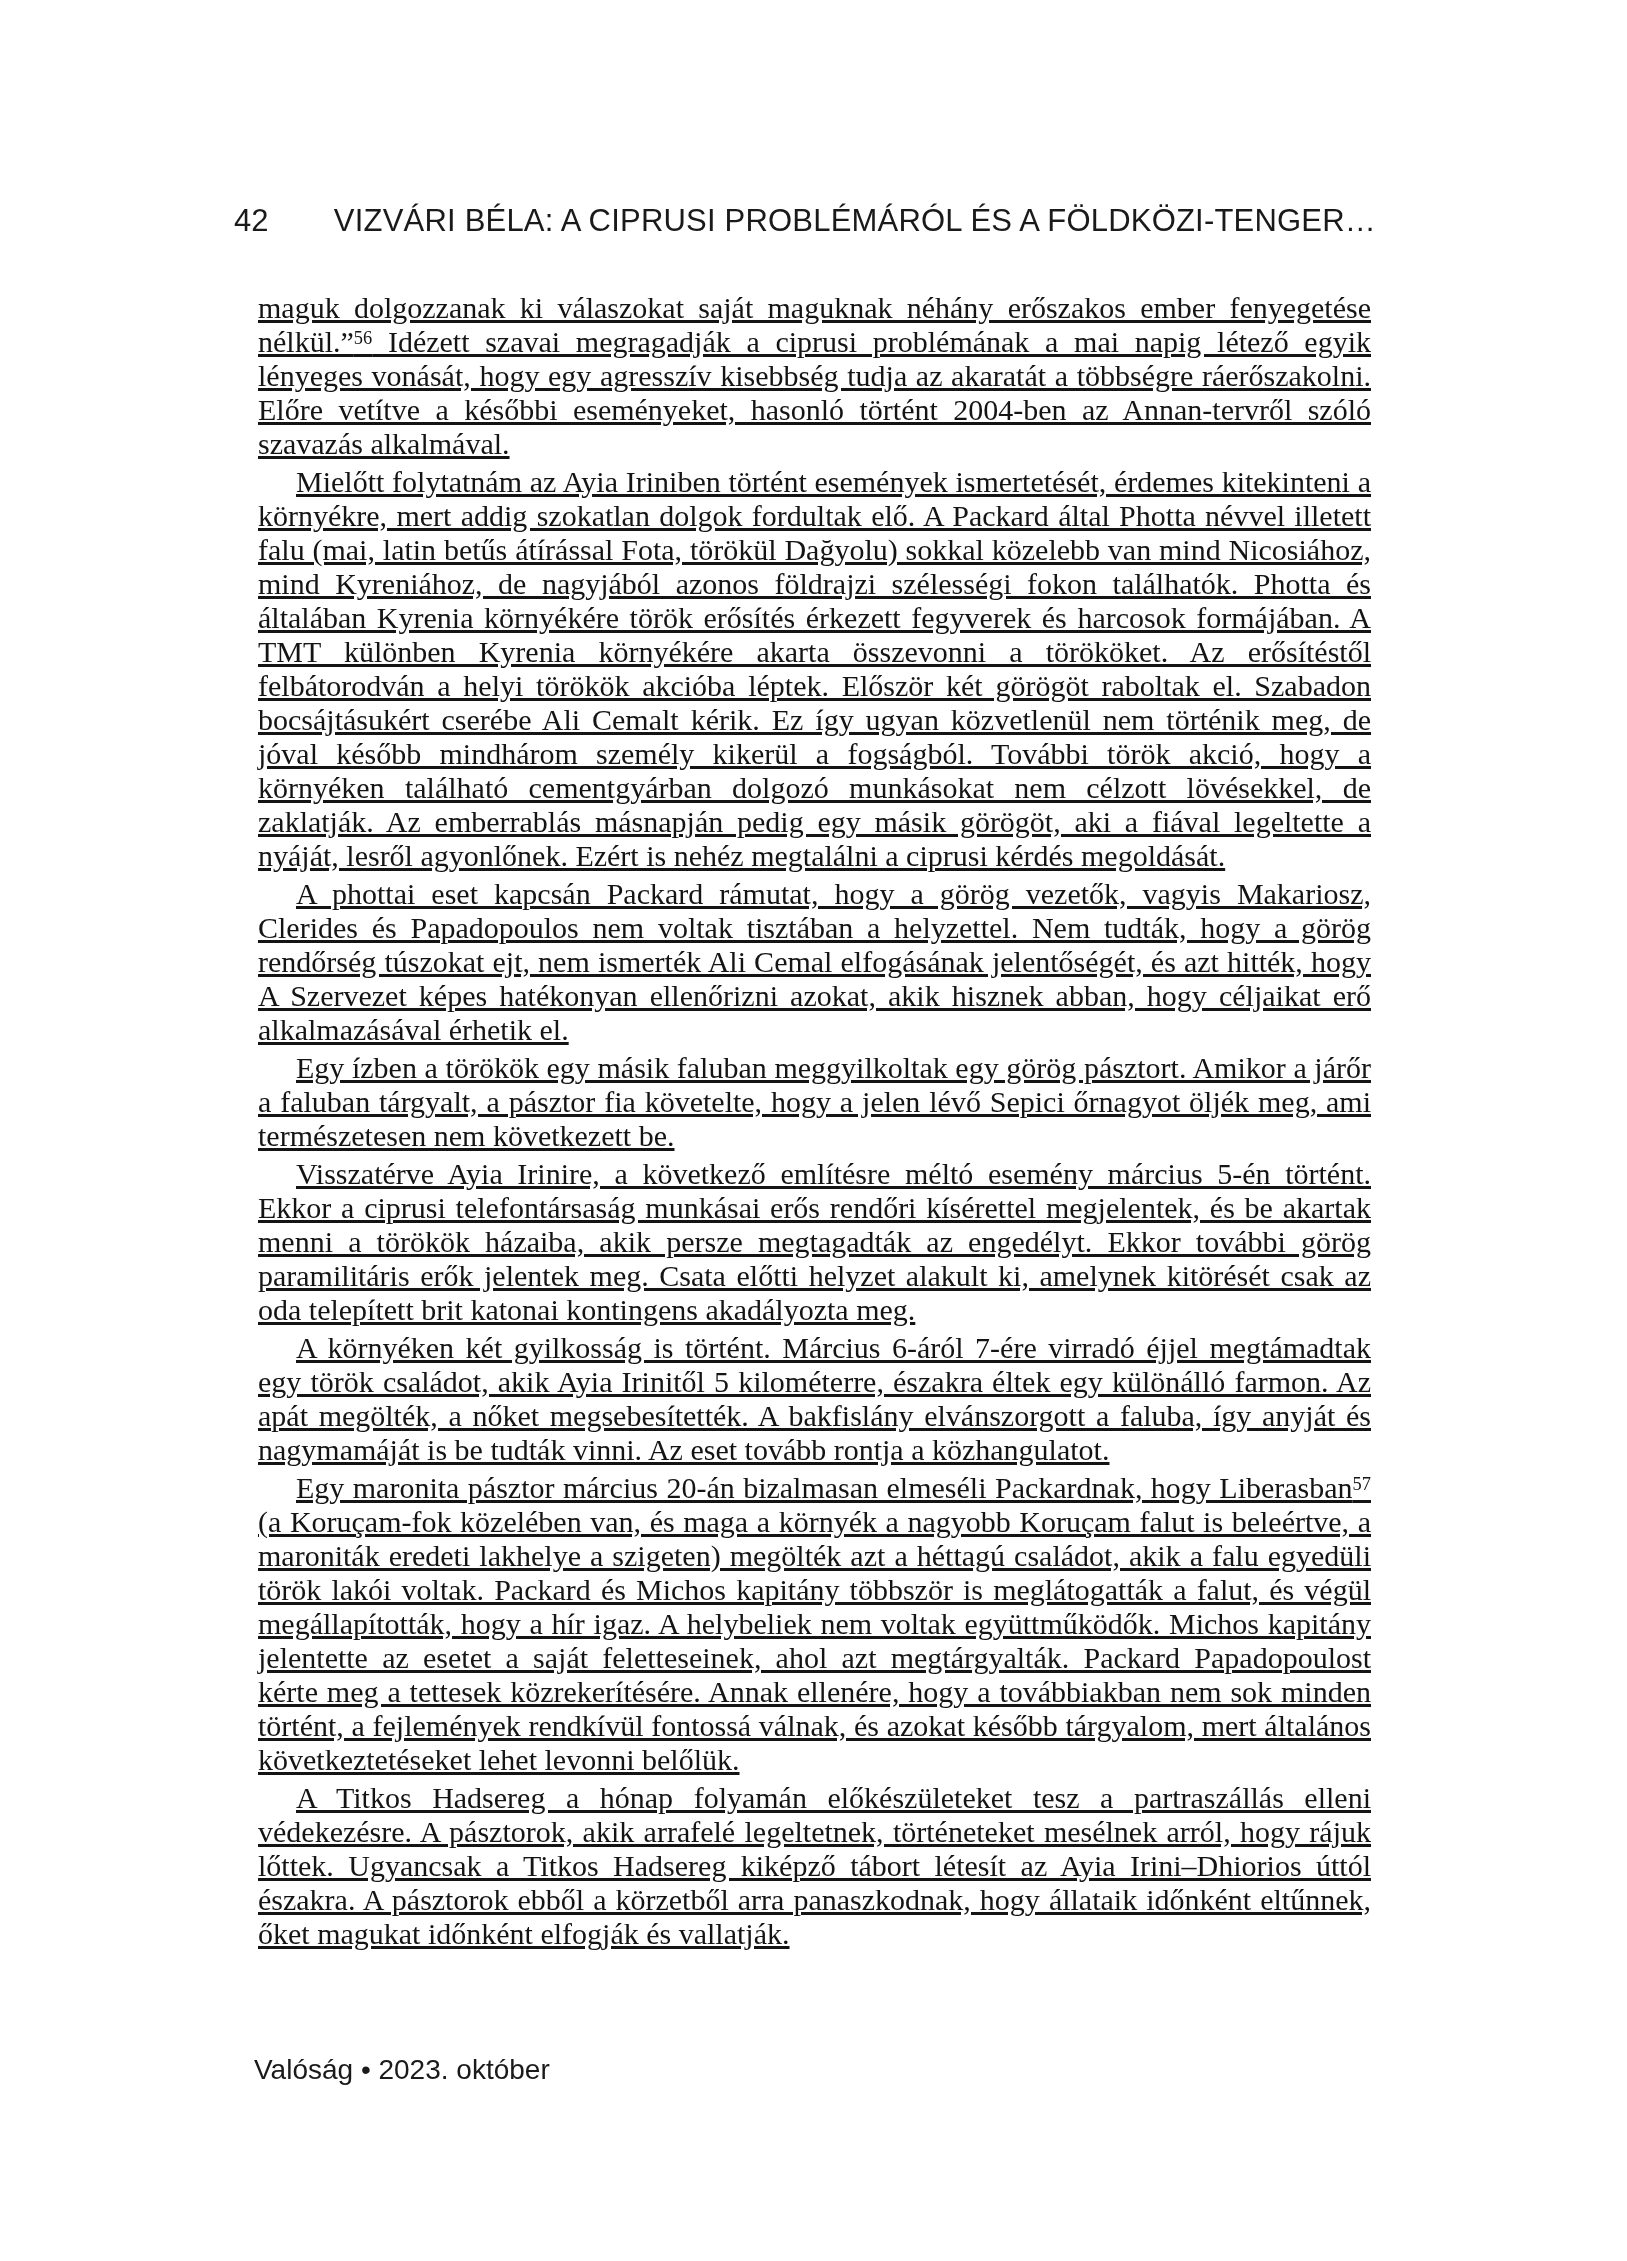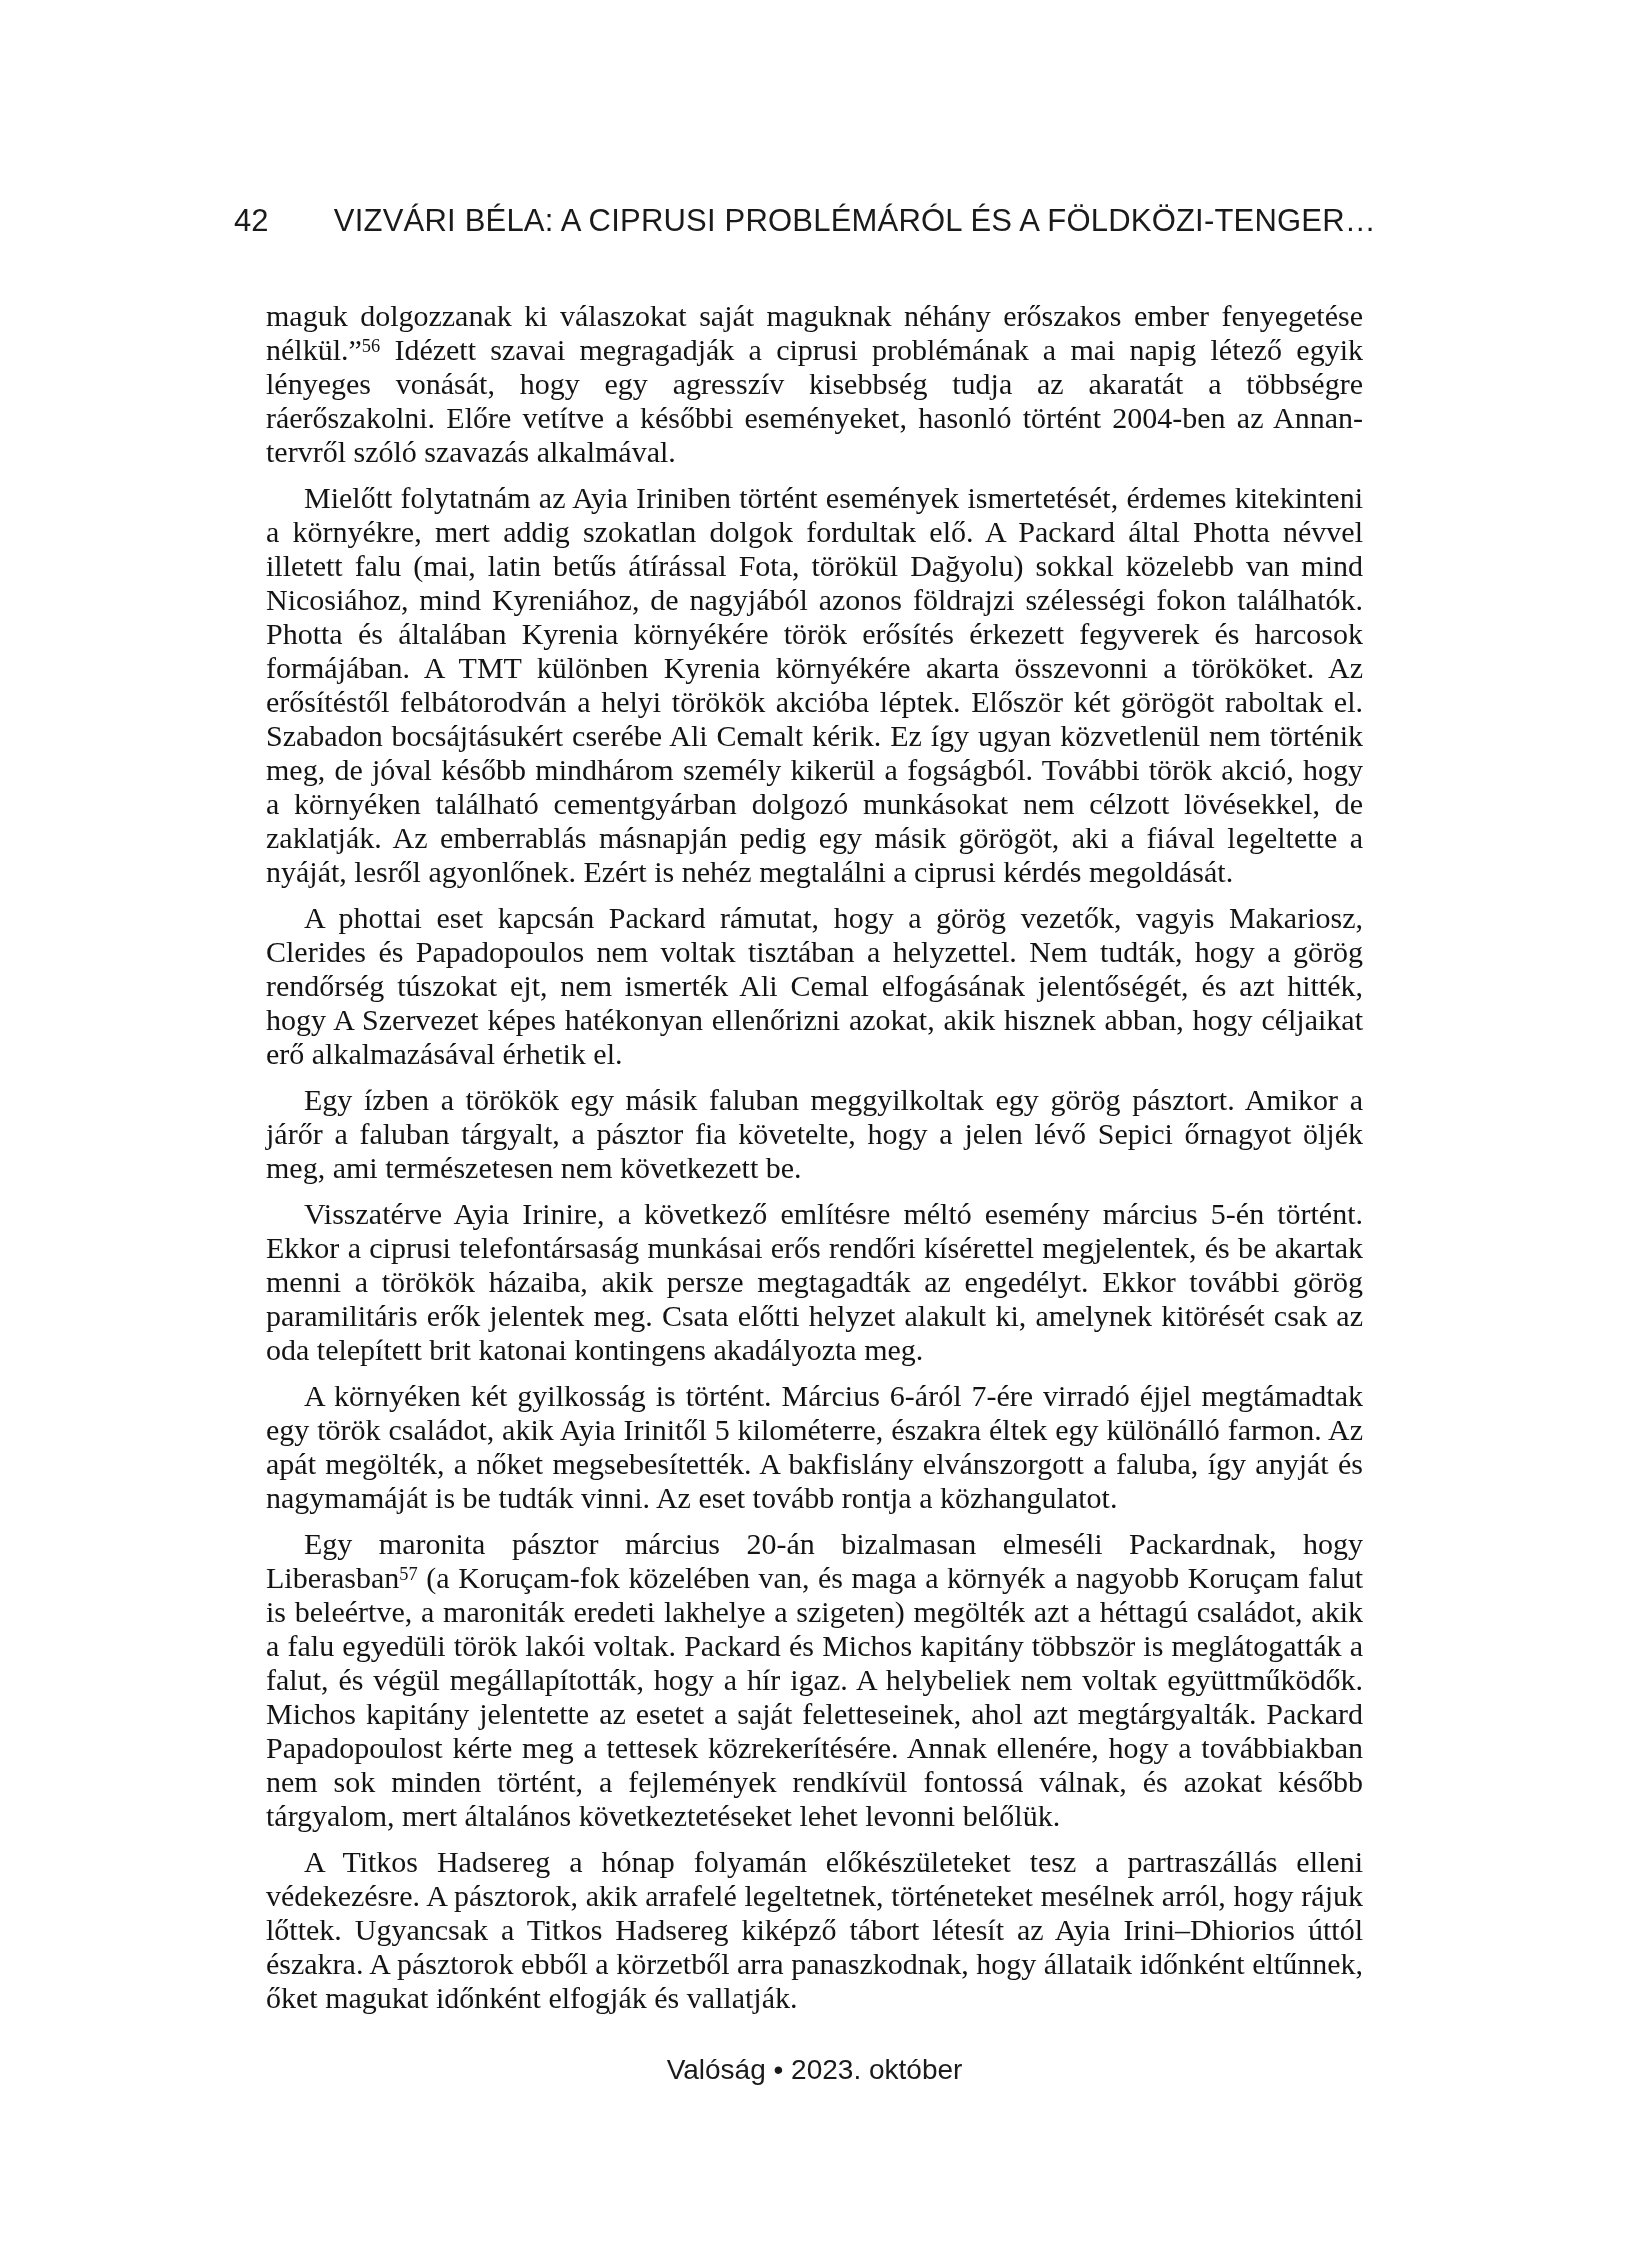--- a/index.html
+++ b/index.html
@@ -42,39 +42,40 @@
     position: absolute;
     top: 287px;
     left: 254px;
     width: 1121px;
     font-size: 30px;
     line-height: 34px;
     text-align: justify;
     color: #141414;
   }
   .article p {
-    margin: 12px;
+    margin: 4px;
     padding: 0;
+    text-decoration: underline;
   }
   .article p.indent {
     text-indent: 38px;
   }
   .article sup {
     font-size: 18.4px;
     line-height: 0;
     position: relative;
     top: -0.45em;
     vertical-align: baseline;
   }
   .page-footer {
     position: absolute;
     top: 2054px;
     left: 254px;
     width: 1121px;
-    text-align: center;
+    text-align: left;
     font-family: "Liberation Sans", sans-serif;
     font-size: 28px;
     color: #1a1a1a;
   }
 </style>
 </head>
 <body>
 
 <div class="page">
 

